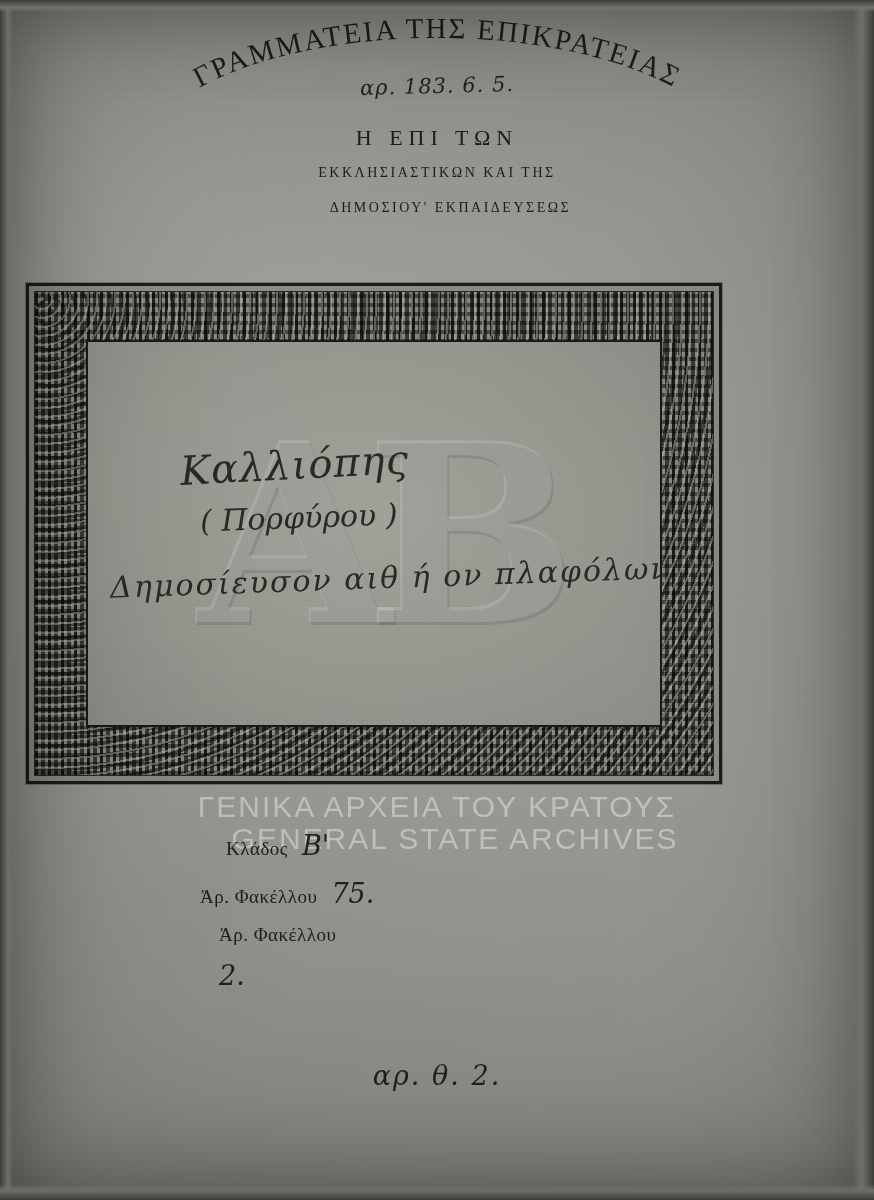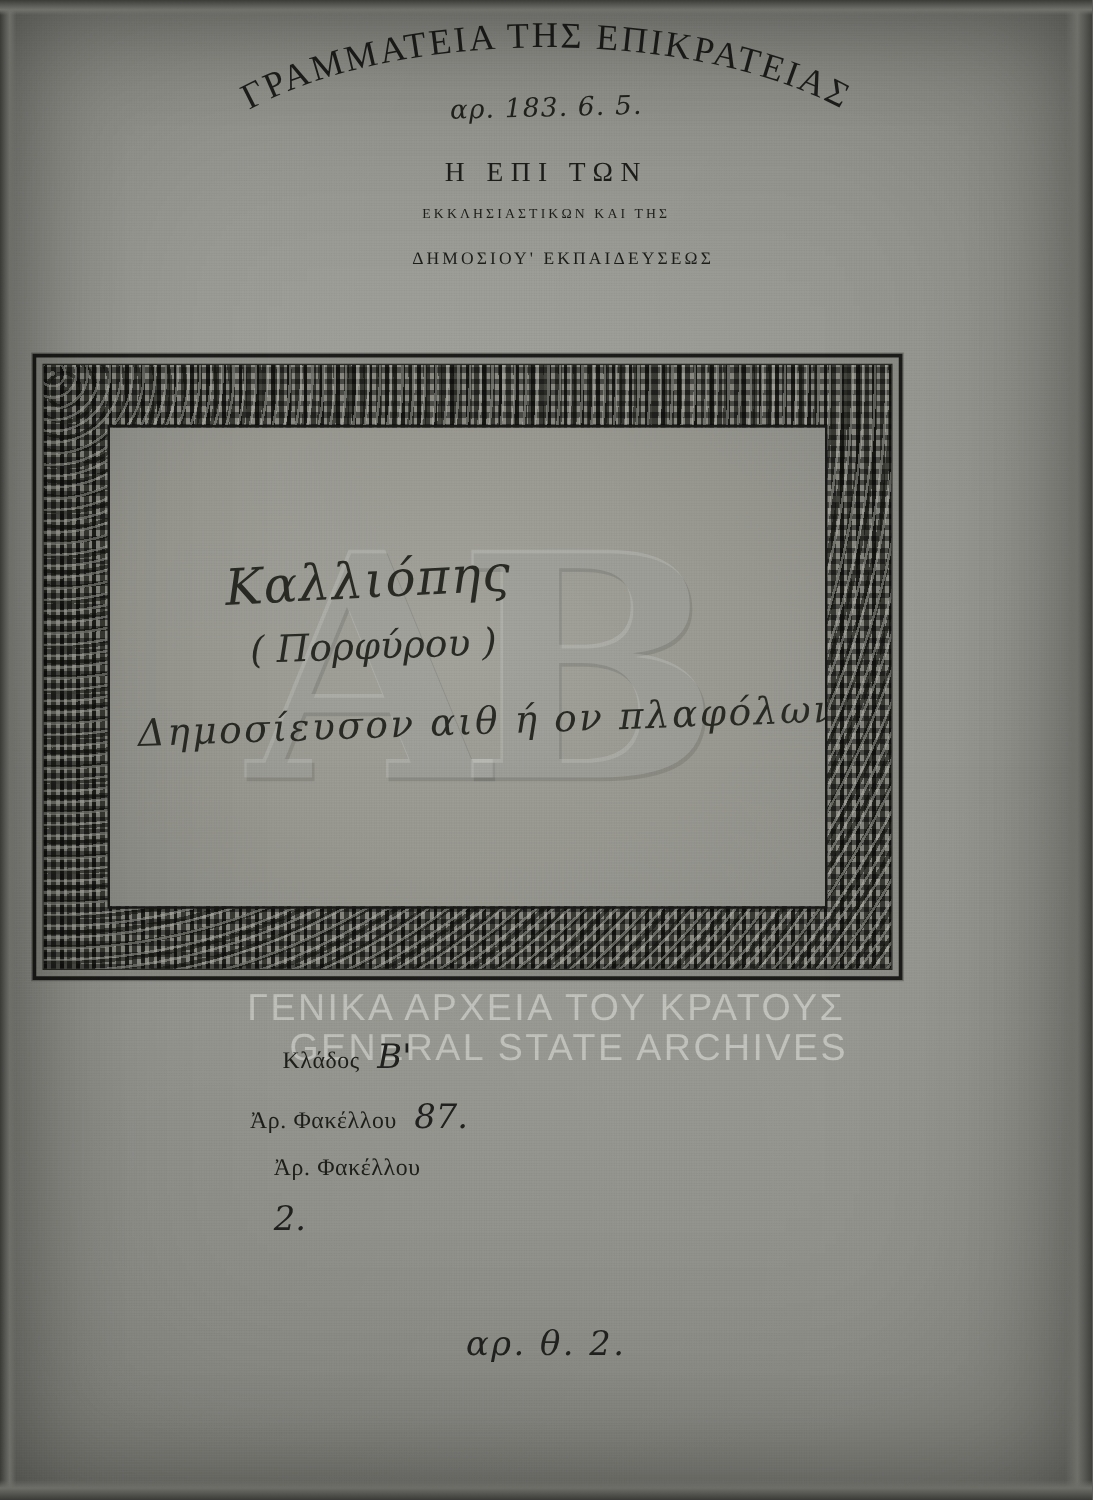--- a/index.html
+++ b/index.html
@@ -89,21 +89,21 @@
   }
 
   .hdr-line {
     position: absolute;
     left: 0; right: 0;
     text-align: center;
     color: #1d1d1b;
     font-family: "Liberation Serif", serif;
   }
   .hdr1 { top: 125px; font-size: 22px; letter-spacing: 6px; }
-  .hdr2 { top: 165px; font-size: 11px; letter-spacing: 2.5px; }
+  .hdr2 { top: 165px; font-size: 14px; letter-spacing: 2.5px; }
   .hdr3 { top: 200px; font-size: 14px; letter-spacing: 2.5px; margin-left: 27px; }
 
   
   .frame-outer {
     position: absolute;
     left: 26px;
     top: 283px;
     width: 690px;
     height: 495px;
     border: 3px solid #1c1c1a;
@@ -255,21 +255,21 @@
 
   <div class="watermark wm1">ΓΕΝΙΚΑ ΑΡΧΕΙΑ ΤΟΥ ΚΡΑΤΟΥΣ</div>
   <div class="watermark wm2">GENERAL STATE ARCHIVES</div>
 
   <div class="field f-klados">
     <span class="lbl">Κλάδος</span>
     <span class="val">Β'</span>
   </div>
   <div class="field f-thyrida">
     <span class="lbl">Ἀρ. Φακέλλου</span>
-    <span class="val">87.</span>
+    <span class="val">75.</span>
   </div>
   <div class="field f-fakelou">
     <span class="lbl">Ἀρ. Φακέλλου</span>
     <span class="val">2.</span>
   </div>
 
   <div class="bottom-note">αρ. θ. 2.</div>
 
   <div id="grain"></div>
   <div id="vignette"></div>

